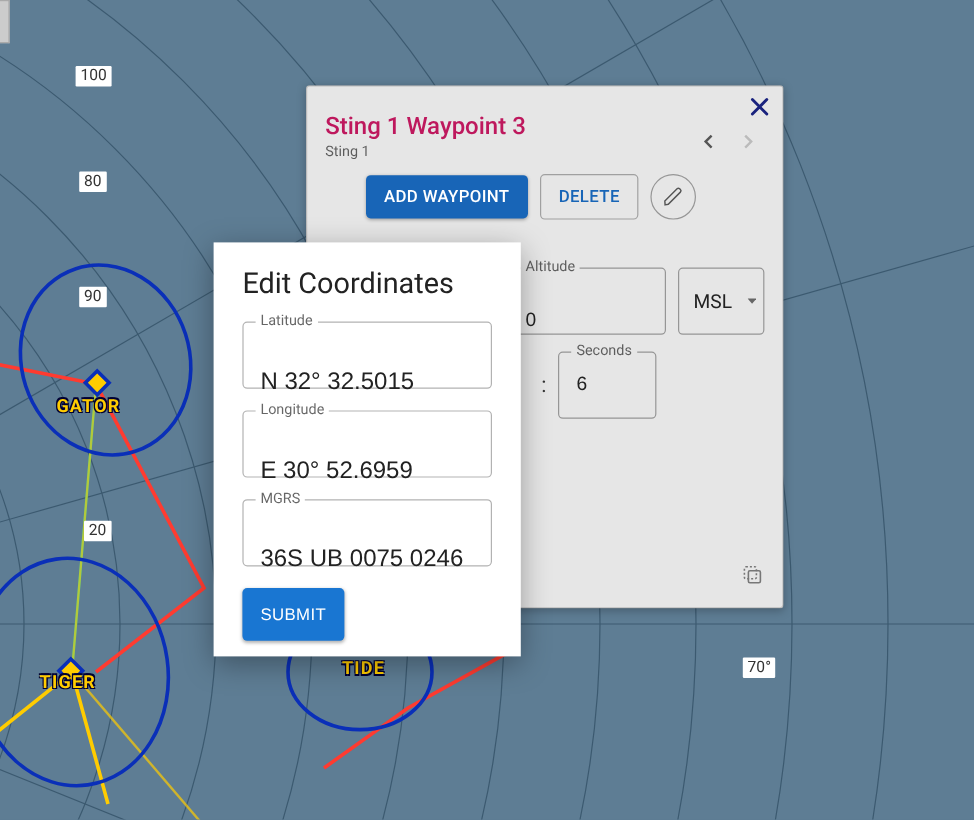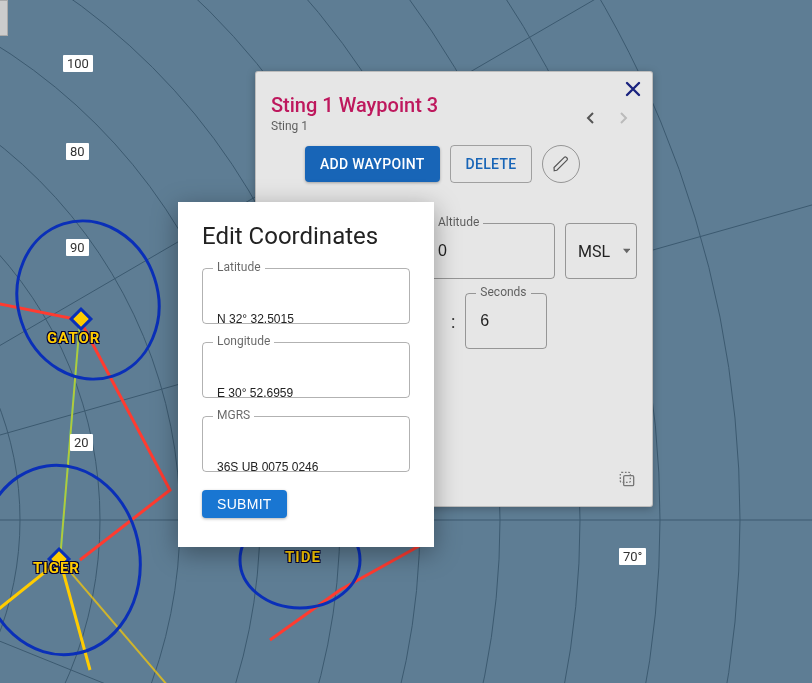--- a/index.html
+++ b/index.html
@@ -26,22 +26,22 @@
   .field{position:relative;border:1px solid rgba(0,0,0,.35);border-radius:4px;height:54px;display:flex;align-items:center;padding:0 12px;background:transparent;}
   .field .fl{position:absolute;top:-9px;left:10px;background:#e6e6e6;padding:0 4px;font-size:12px;color:rgba(0,0,0,.6);}
   .field .val{font-size:16px;color:#222;border:none;background:transparent;outline:none;width:100%;}
   .sep{font-size:18px;color:#333;}
   .card-corner{position:absolute;right:15px;bottom:13px;}
   
   .dialog{position:absolute;left:178px;top:202px;width:256px;height:345px;background:#fff;box-shadow:0 6px 24px rgba(0,0,0,.35);padding:20px 24px 22px 24px;box-sizing:border-box;}
   .dialog h2{font-size:24px;font-weight:400;color:#222;margin:0 0 18px 0;}
   .dfield{position:relative;border:1px solid rgba(0,0,0,.3);border-radius:4px;height:54px;display:flex;align-items:center;padding:0 12px;margin-bottom:18px;}
   .dfield .fl{position:absolute;top:-9px;left:10px;background:#fff;padding:0 4px;font-size:12px;color:rgba(0,0,0,.6);}
-  .dfield .val{font-size:12px;color:#222;border:none;background:transparent;outline:none;width:100%;margin-top:45px;}
-  .submit{display:inline-flex;align-items:center;justify-content:center;height:28px;padding:0 15px;font-size:14px;font-weight:500;border-radius:4px;background:#1976d2;color:#fff;box-shadow:0 1px 3px rgba(0,0,0,.3);border:none;cursor:pointer;letter-spacing:.3px;}
+  .dfield .val{font-size:20px;color:#222;border:none;background:transparent;outline:none;width:100%;margin-top:45px;}
+  .submit{display:inline-flex;align-items:center;justify-content:center;height:44px;padding:0 15px;font-size:14px;font-weight:500;border-radius:4px;background:#1976d2;color:#fff;box-shadow:0 1px 3px rgba(0,0,0,.3);border:none;cursor:pointer;letter-spacing:.3px;}
   .edge-stub{position:absolute;left:0;top:0;width:7px;height:34px;background:#ccc;border:1px solid #aaa;border-left:none;}
 </style>
 </head>
 <body>
 
 <div class="map">
   <svg width="812" height="683">
 
     <g fill="none" stroke="#3c5a70" stroke-width="1">
       <circle cx="-300" cy="520" r="320"></circle>
@@ -120,21 +120,21 @@
       <div class="btn btn-primary">ADD WAYPOINT</div>
       <div class="btn btn-outline">DELETE</div>
       <div class="icon-btn">
         <svg width="18" height="18" viewBox="0 0 24 24">
             <path d="M3 21l3.5-.7L20 6.8a2 2 0 000-2.8l-.9-.9a2 2 0 00-2.8 0L2.7 16.6 3 21z" fill="none" stroke="#555" stroke-width="1.6"></path>
           </svg>
       </div>
     </div>
     <div class="section-label">Waypoint Details</div>
     <div class="field-row">
-      <div class="field" style="width:118px;margin-left:152px;">
+      <div class="field" style="width:118px;margin-left:152px;align-items:flex-end;">
         <span class="fl">Altitude</span>
         <input class="val" value="0" style="">
       </div>
       <div class="field" style="width:58px;padding-right:6px;">
         <span class="val">MSL</span>
         <svg width="10" height="6" viewBox="0 0 10 6" style="margin-left:6px">
             <path d="M0 0 L5 6 L10 0Z" fill="#666"></path>
           </svg>
       </div>
     </div>

